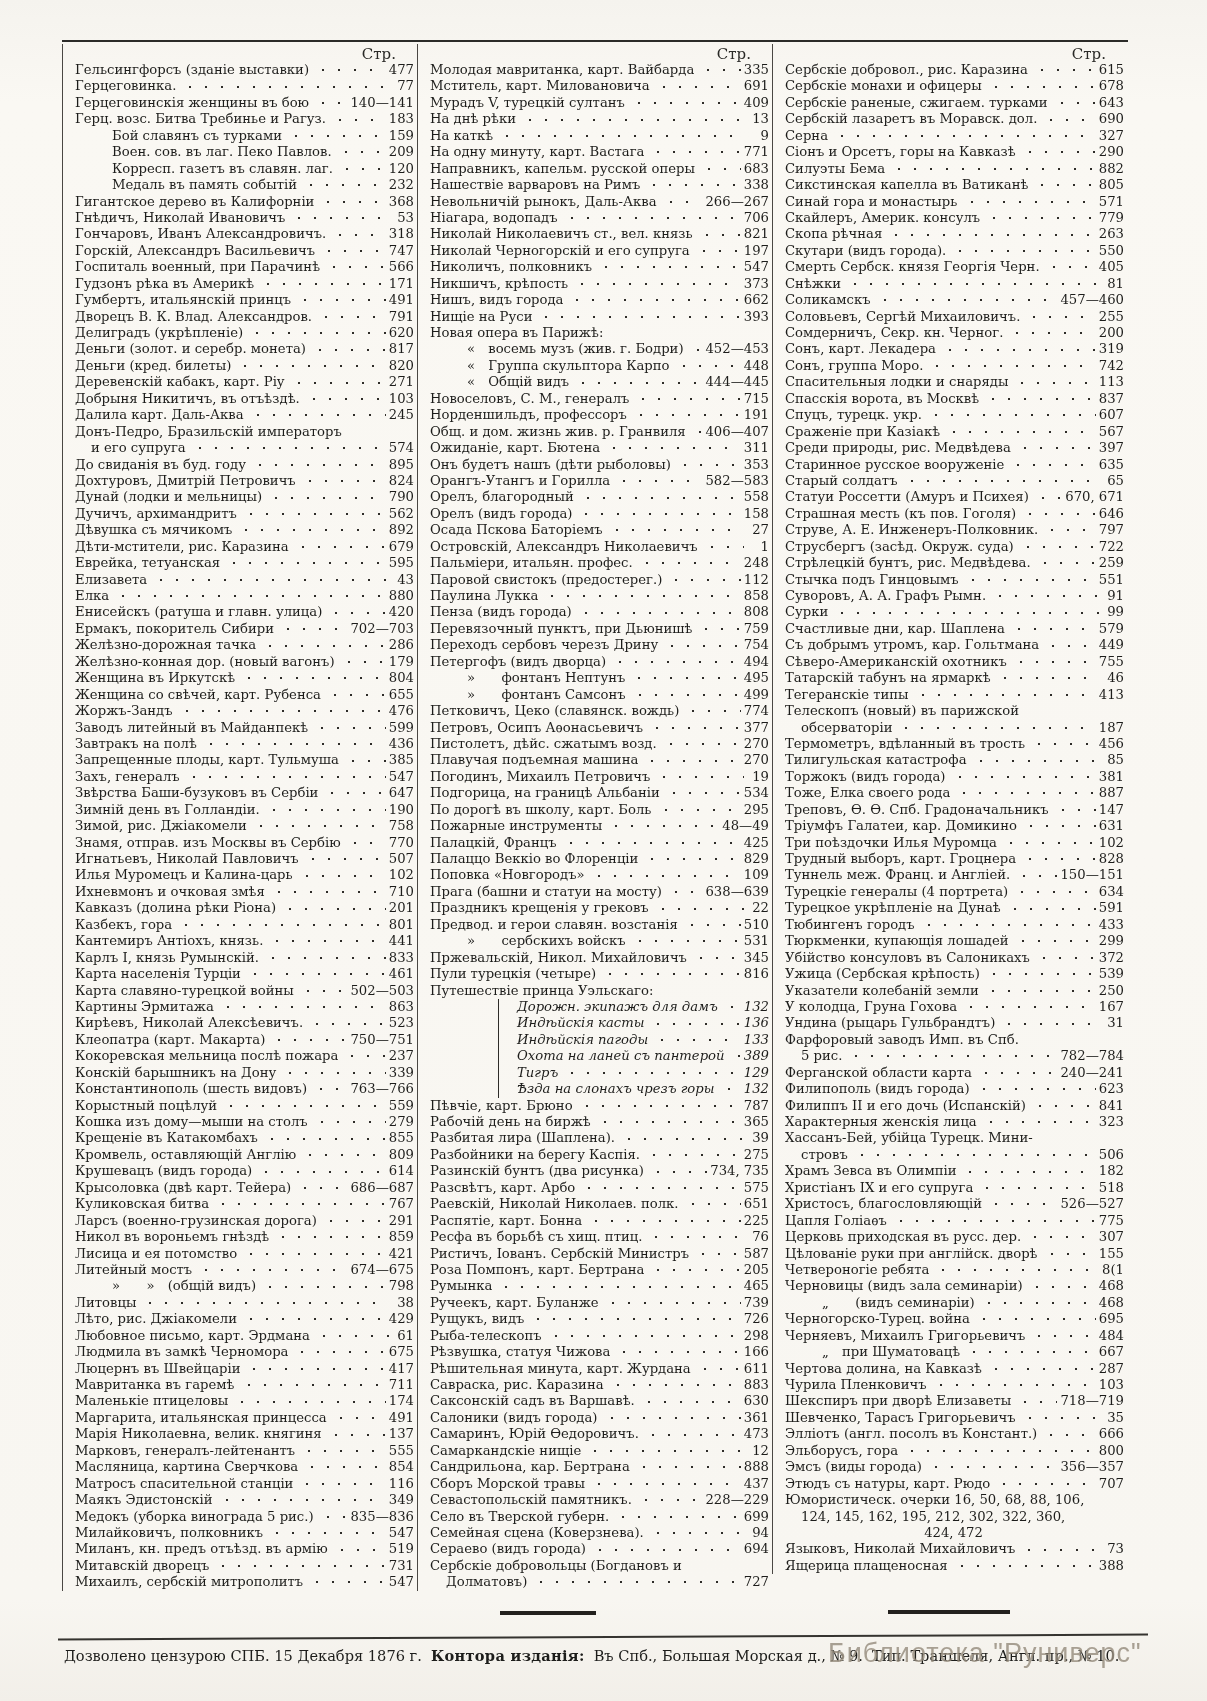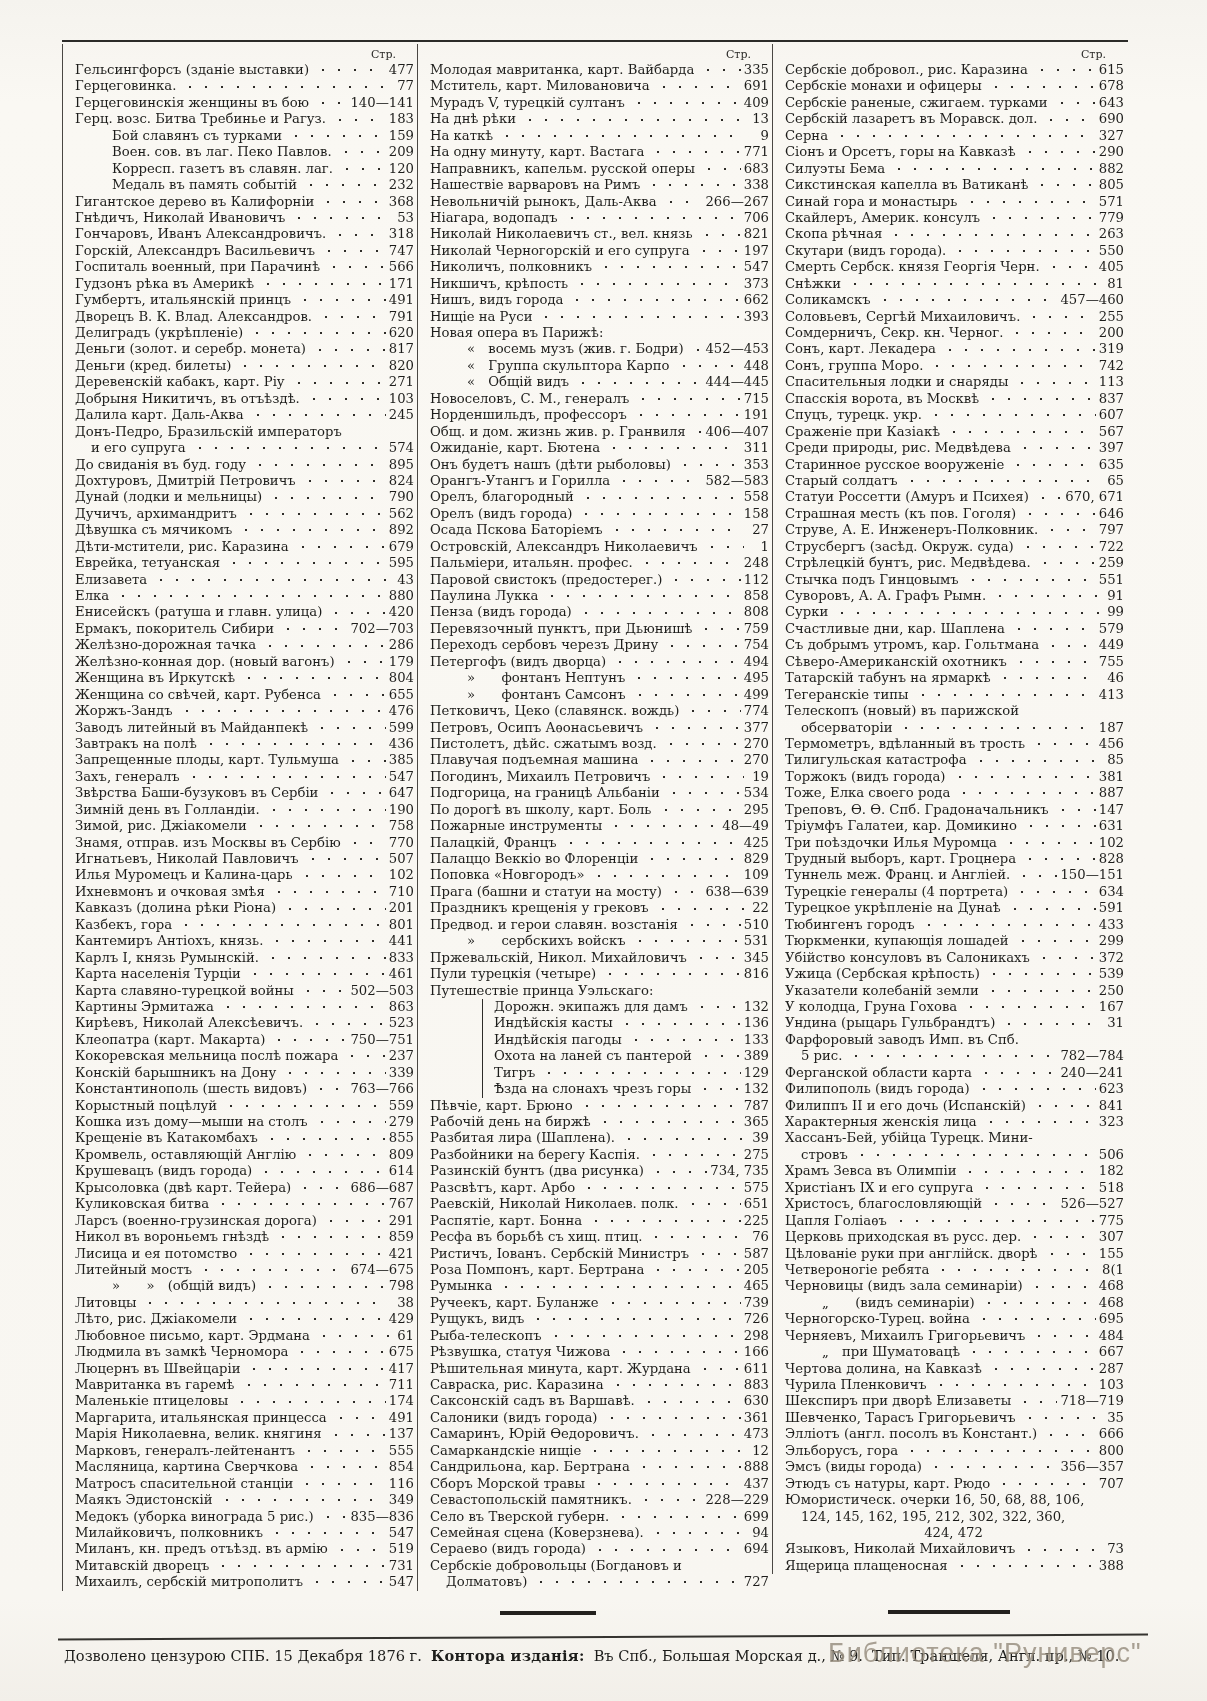--- a/index.html
+++ b/index.html
@@ -6,31 +6,31 @@
   body{
     width:1207px;height:1701px;position:relative;overflow:hidden;
     background:#f8f6f1;color:#1d1d1b;
     font-family:"DejaVu Serif","Liberation Serif",serif;
   }
   .scanwrap{position:absolute;left:0;top:0;width:1207px;height:1701px;
     background:linear-gradient(180deg,#f5f3ee 0%,#faf8f3 6%,#f8f6f1 94%,#f2efe9 100%);}
   .toprule{position:absolute;left:62px;top:40px;width:1066px;height:2px;background:#2b2b28;}
   .cols{position:absolute;left:62px;top:44px;display:flex;align-items:flex-start;}
   .col{width:355px;box-sizing:border-box;border-left:1px solid #4a4743;padding:3px 3px 0 12px;}
-  .colhdr{text-align:right;font-size:11px;line-height:15px;padding-right:18px;color:#2a2a27;}
+  .colhdr{text-align:right;font-size:15px;line-height:15px;padding-right:18px;color:#2a2a27;}
   .row{display:flex;align-items:baseline;height:16.45px;line-height:16.45px;
        font-size:13.2px;white-space:nowrap;overflow:hidden;}
   .row .t{flex:0 1 auto;}
   .row .ld{flex:1 1 6px;min-width:4px;height:10px;align-self:center;margin:0 3px 0 6px;
        background-image:radial-gradient(circle,rgba(35,33,30,.95) 1.05px,rgba(0,0,0,0) 1.5px);
        background-size:16px 6px;background-repeat:repeat-x;background-position:left center;}
   .row .p{flex:0 0 auto;text-align:right;min-width:22px;}
   .row.i1{padding-left:37px;}
   .row.i2{padding-left:16px;}
-  .row.br{margin-left:52px;border-left:1.6px solid #2e2c29;padding-left:11px;}
+  .row.br{margin-left:68px;border-left:1.6px solid #2e2c29;padding-left:18px;font-style:italic;}
   .row.r{justify-content:center;padding-right:2px;}
   .endbar{position:absolute;height:4px;background:#23211e;}
   .endbar.b1{left:500px;top:1611px;width:96px;}
   .endbar.b2{left:888px;top:1610px;width:122px;}
   .footrule{position:absolute;left:58px;top:1636px;width:1090px;height:2px;background:#35332f;transform:rotate(-.25deg);}
   .footer{position:absolute;left:64px;top:1646px;width:1086px;font-size:14.6px;line-height:20px;
        display:flex;gap:9px;white-space:nowrap;align-items:center;}
   .footer .b{font-weight:bold;letter-spacing:.3px;}
   .watermark{position:absolute;left:828px;top:1638px;font-size:27px;
        font-family:"Liberation Sans","DejaVu Sans",sans-serif;

